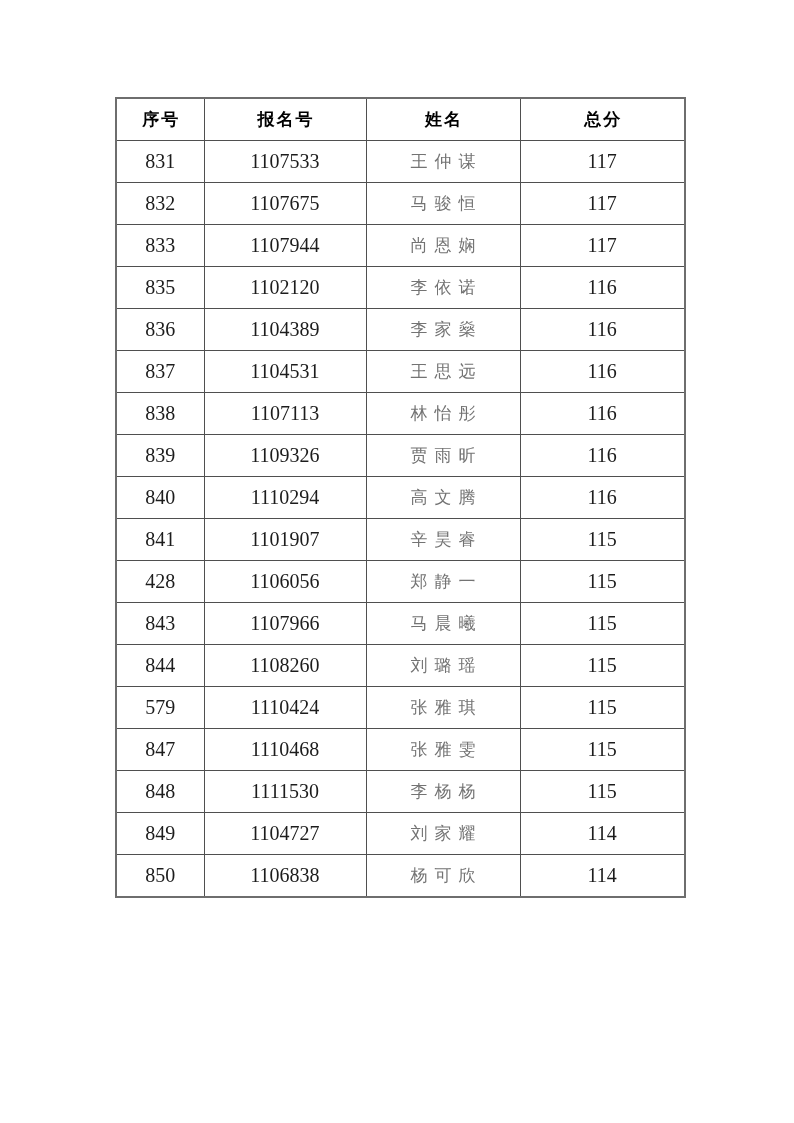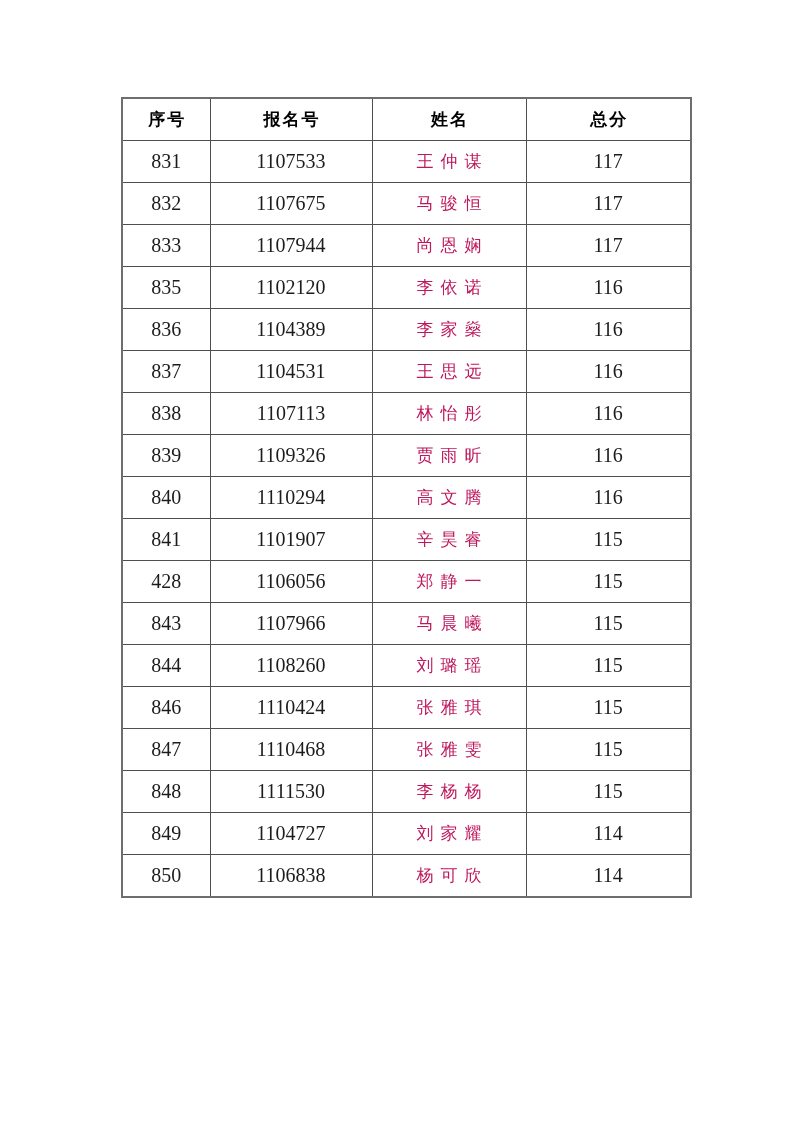--- a/index.html
+++ b/index.html
@@ -14,21 +14,21 @@
     font-family: "Liberation Serif", serif;
     overflow: hidden;
   }
   .page {
     position: absolute;
     inset: 0;
     background: #ffffff;
   }
   table.score-table {
     position: absolute;
-    left: 121px;
+    left: 115px;
     top: 97px;
     width: 569px;
     border-collapse: collapse;
     table-layout: fixed;
     border: 2px solid #6e6e6e;
   }
   col.c1 { width: 88px; }
   col.c2 { width: 162px; }
   col.c3 { width: 154px; }
   col.c4 { width: 165px; }
@@ -49,21 +49,21 @@
     letter-spacing: 2px;
     text-indent: 2px;
   }
   td {
     font-size: 20px;
     color: #1c1c1c;
     font-weight: 400;
   }
   td.cell-name {
     font-size: 17px;
-    color: #be185d;
+    color: #737373;
     letter-spacing: 7px;
     text-indent: 7px;
   }
 </style>
 </head>
 <body>
 
 <div class="page">
   <table class="score-table">
     <colgroup>
@@ -168,21 +168,21 @@
 
   <tr>
     <td class="cell-serial">844</td>
     <td class="cell-registration">1108260</td>
     <td class="cell-name">刘璐瑶</td>
     <td class="cell-score">115</td>
   </tr>
 
 
   <tr>
-    <td class="cell-serial">846</td>
+    <td class="cell-serial">579</td>
     <td class="cell-registration">1110424</td>
     <td class="cell-name">张雅琪</td>
     <td class="cell-score">115</td>
   </tr>
 
   <tr>
     <td class="cell-serial">847</td>
     <td class="cell-registration">1110468</td>
     <td class="cell-name">张雅雯</td>
     <td class="cell-score">115</td>

